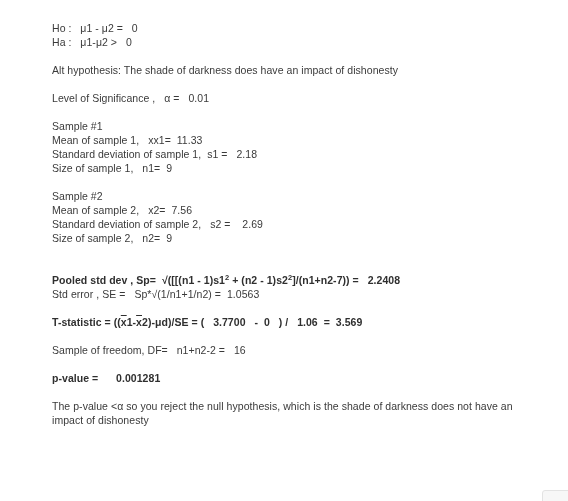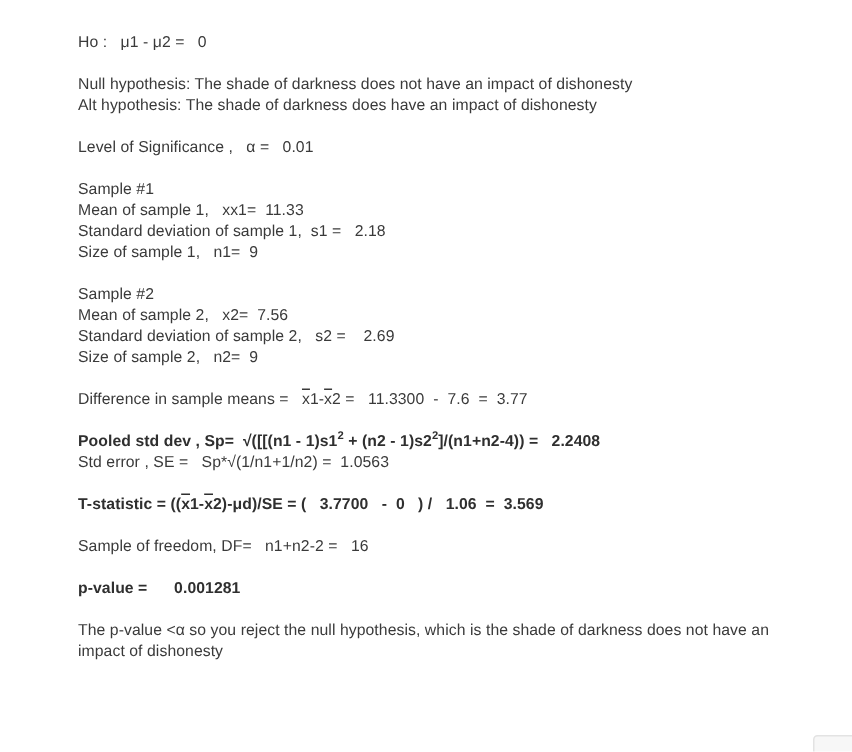--- a/index.html
+++ b/index.html
@@ -59,24 +59,24 @@
     border-radius: 3px;
     box-sizing: border-box;
   }
 </style>
 </head>
 <body>
 
 <div id="sheet">
 
   <div class="line">Ho :   μ1 - μ2 =   0</div>
+  <div class="line">Ha :   μ1-μ2 &gt;   0</div>
 
   <div class="gap"></div>
 
-  <div class="line">Null hypothesis: The shade of darkness does not have an impact of dishonesty</div>
   <div class="line">Alt hypothesis: The shade of darkness does have an impact of dishonesty</div>
 
   <div class="gap"></div>
 
   <div class="line"><span>Level of Significance ,</span>   <span>α =</span>   <span>0.01</span></div>
 
   <div class="gap"></div>
 
   <div class="line">Sample #1</div>
   <div class="line"><span>Mean of sample 1,</span>   <span>xx1=</span>  <span>11.33</span></div>
@@ -85,25 +85,24 @@
 
   <div class="gap"></div>
 
   <div class="line">Sample #2</div>
   <div class="line"><span>Mean of sample 2,</span>   <span>x2=</span>  <span>7.56</span></div>
   <div class="line"><span>Standard deviation of sample 2,</span>   <span>s2 =</span>    <span>2.69</span></div>
   <div class="line"><span>Size of sample 2,</span>   <span>n2=</span>  <span>9</span></div>
 
   <div class="gap"></div>
 
-  <div class="line"><span>Difference in sample means =</span>   <span class="ovl">x</span><span>1-</span><span class="ovl">x</span><span>2 =</span>   <span>11.3300</span>  <span>-</span>  <span>7.6</span>  <span>=</span>  <span>3.77</span></div>
 
   <div class="gap"></div>
 
-  <div class="line"><span class="bold">Pooled std dev , Sp=</span>  <span class="bold">√([[(n1 - 1)s1</span><sup class="bold">2</sup><span class="bold"> + (n2 - 1)s2</span><sup class="bold">2</sup><span class="bold">]/(n1+n2-4)) =</span>   <span class="bold">2.2408</span></div>
+  <div class="line"><span class="bold">Pooled std dev , Sp=</span>  <span class="bold">√([[(n1 - 1)s1</span><sup class="bold">2</sup><span class="bold"> + (n2 - 1)s2</span><sup class="bold">2</sup><span class="bold">]/(n1+n2-7)) =</span>   <span class="bold">2.2408</span></div>
 
   <div class="line"><span>Std error , SE =</span>   <span>Sp*√(1/n1+1/n2) =</span>  <span>1.0563</span></div>
 
   <div class="gap"></div>
 
   <div class="line"><span class="bold">T-statistic = ((</span><span class="bold ovl">x</span><span class="bold">1-</span><span class="bold ovl">x</span><span class="bold">2)-μd)/SE = (</span>   <span class="bold">3.7700</span>   <span class="bold">-</span>  <span class="bold">0</span>   <span class="bold">) /</span>   <span class="bold">1.06</span>  <span class="bold">=</span>  <span class="bold">3.569</span></div>
 
   <div class="gap"></div>
 
   <div class="line"><span>Sample of freedom, DF=</span>   <span>n1+n2-2 =</span>   <span>16</span></div>

